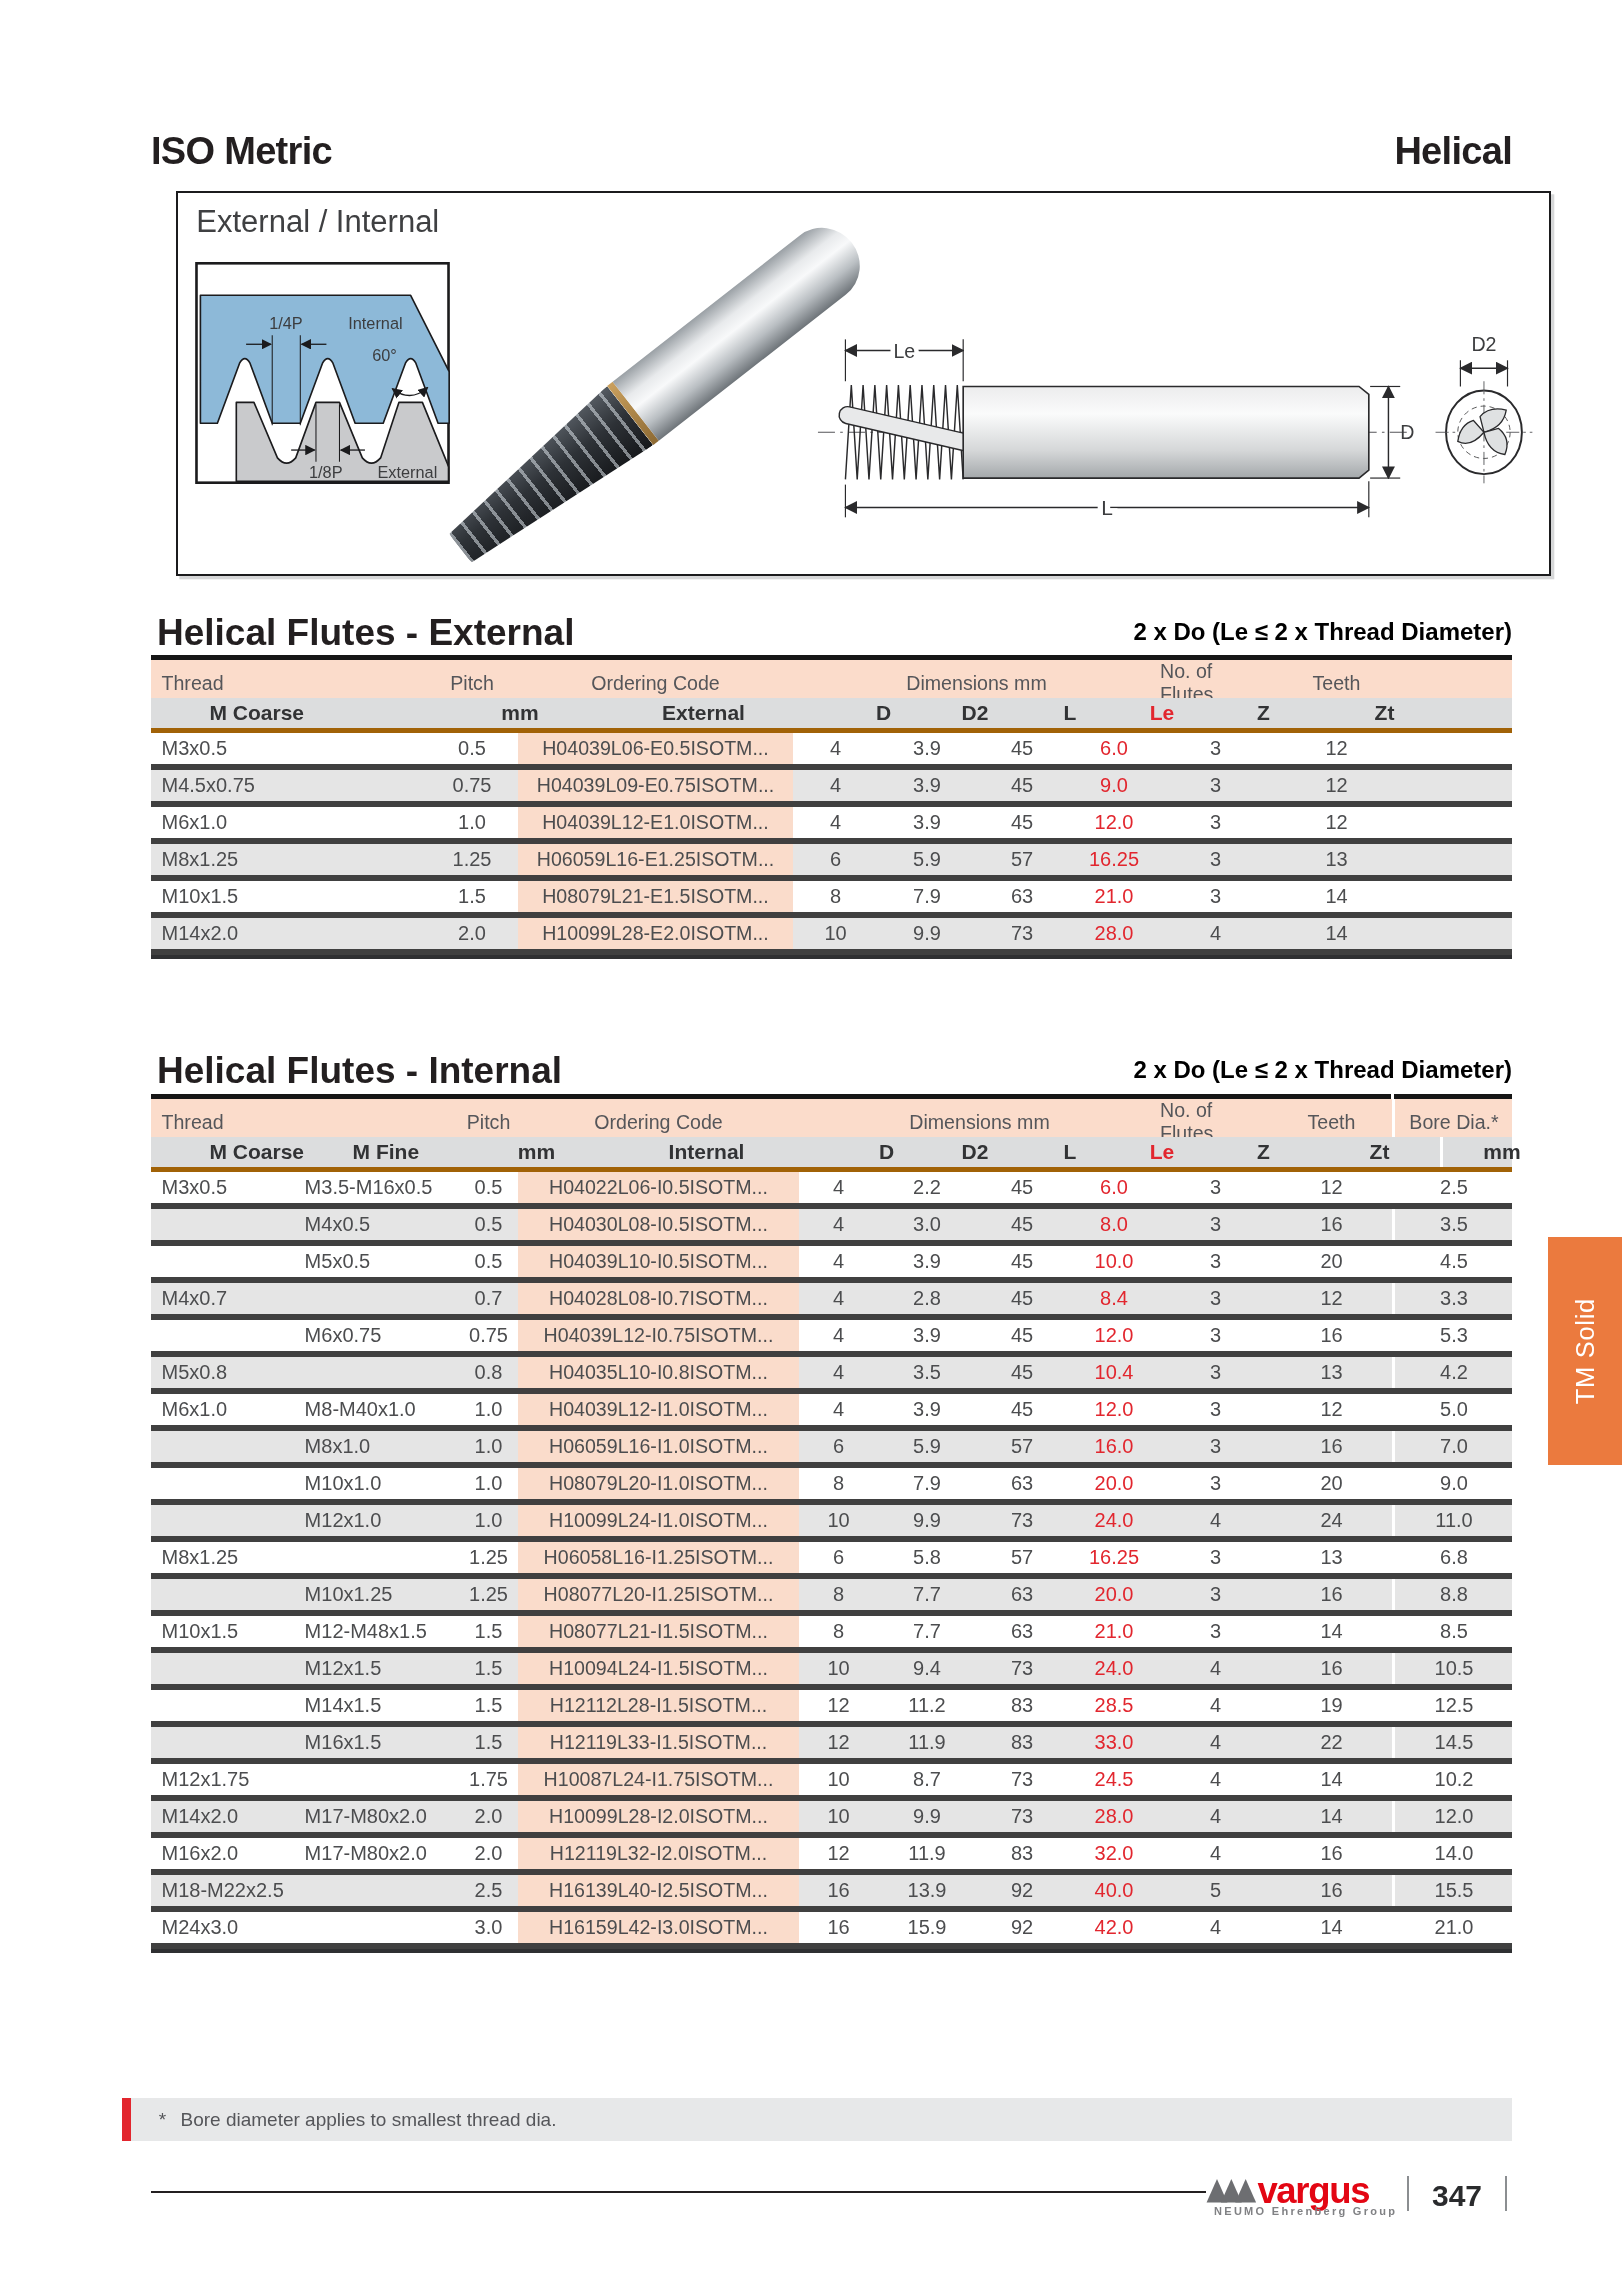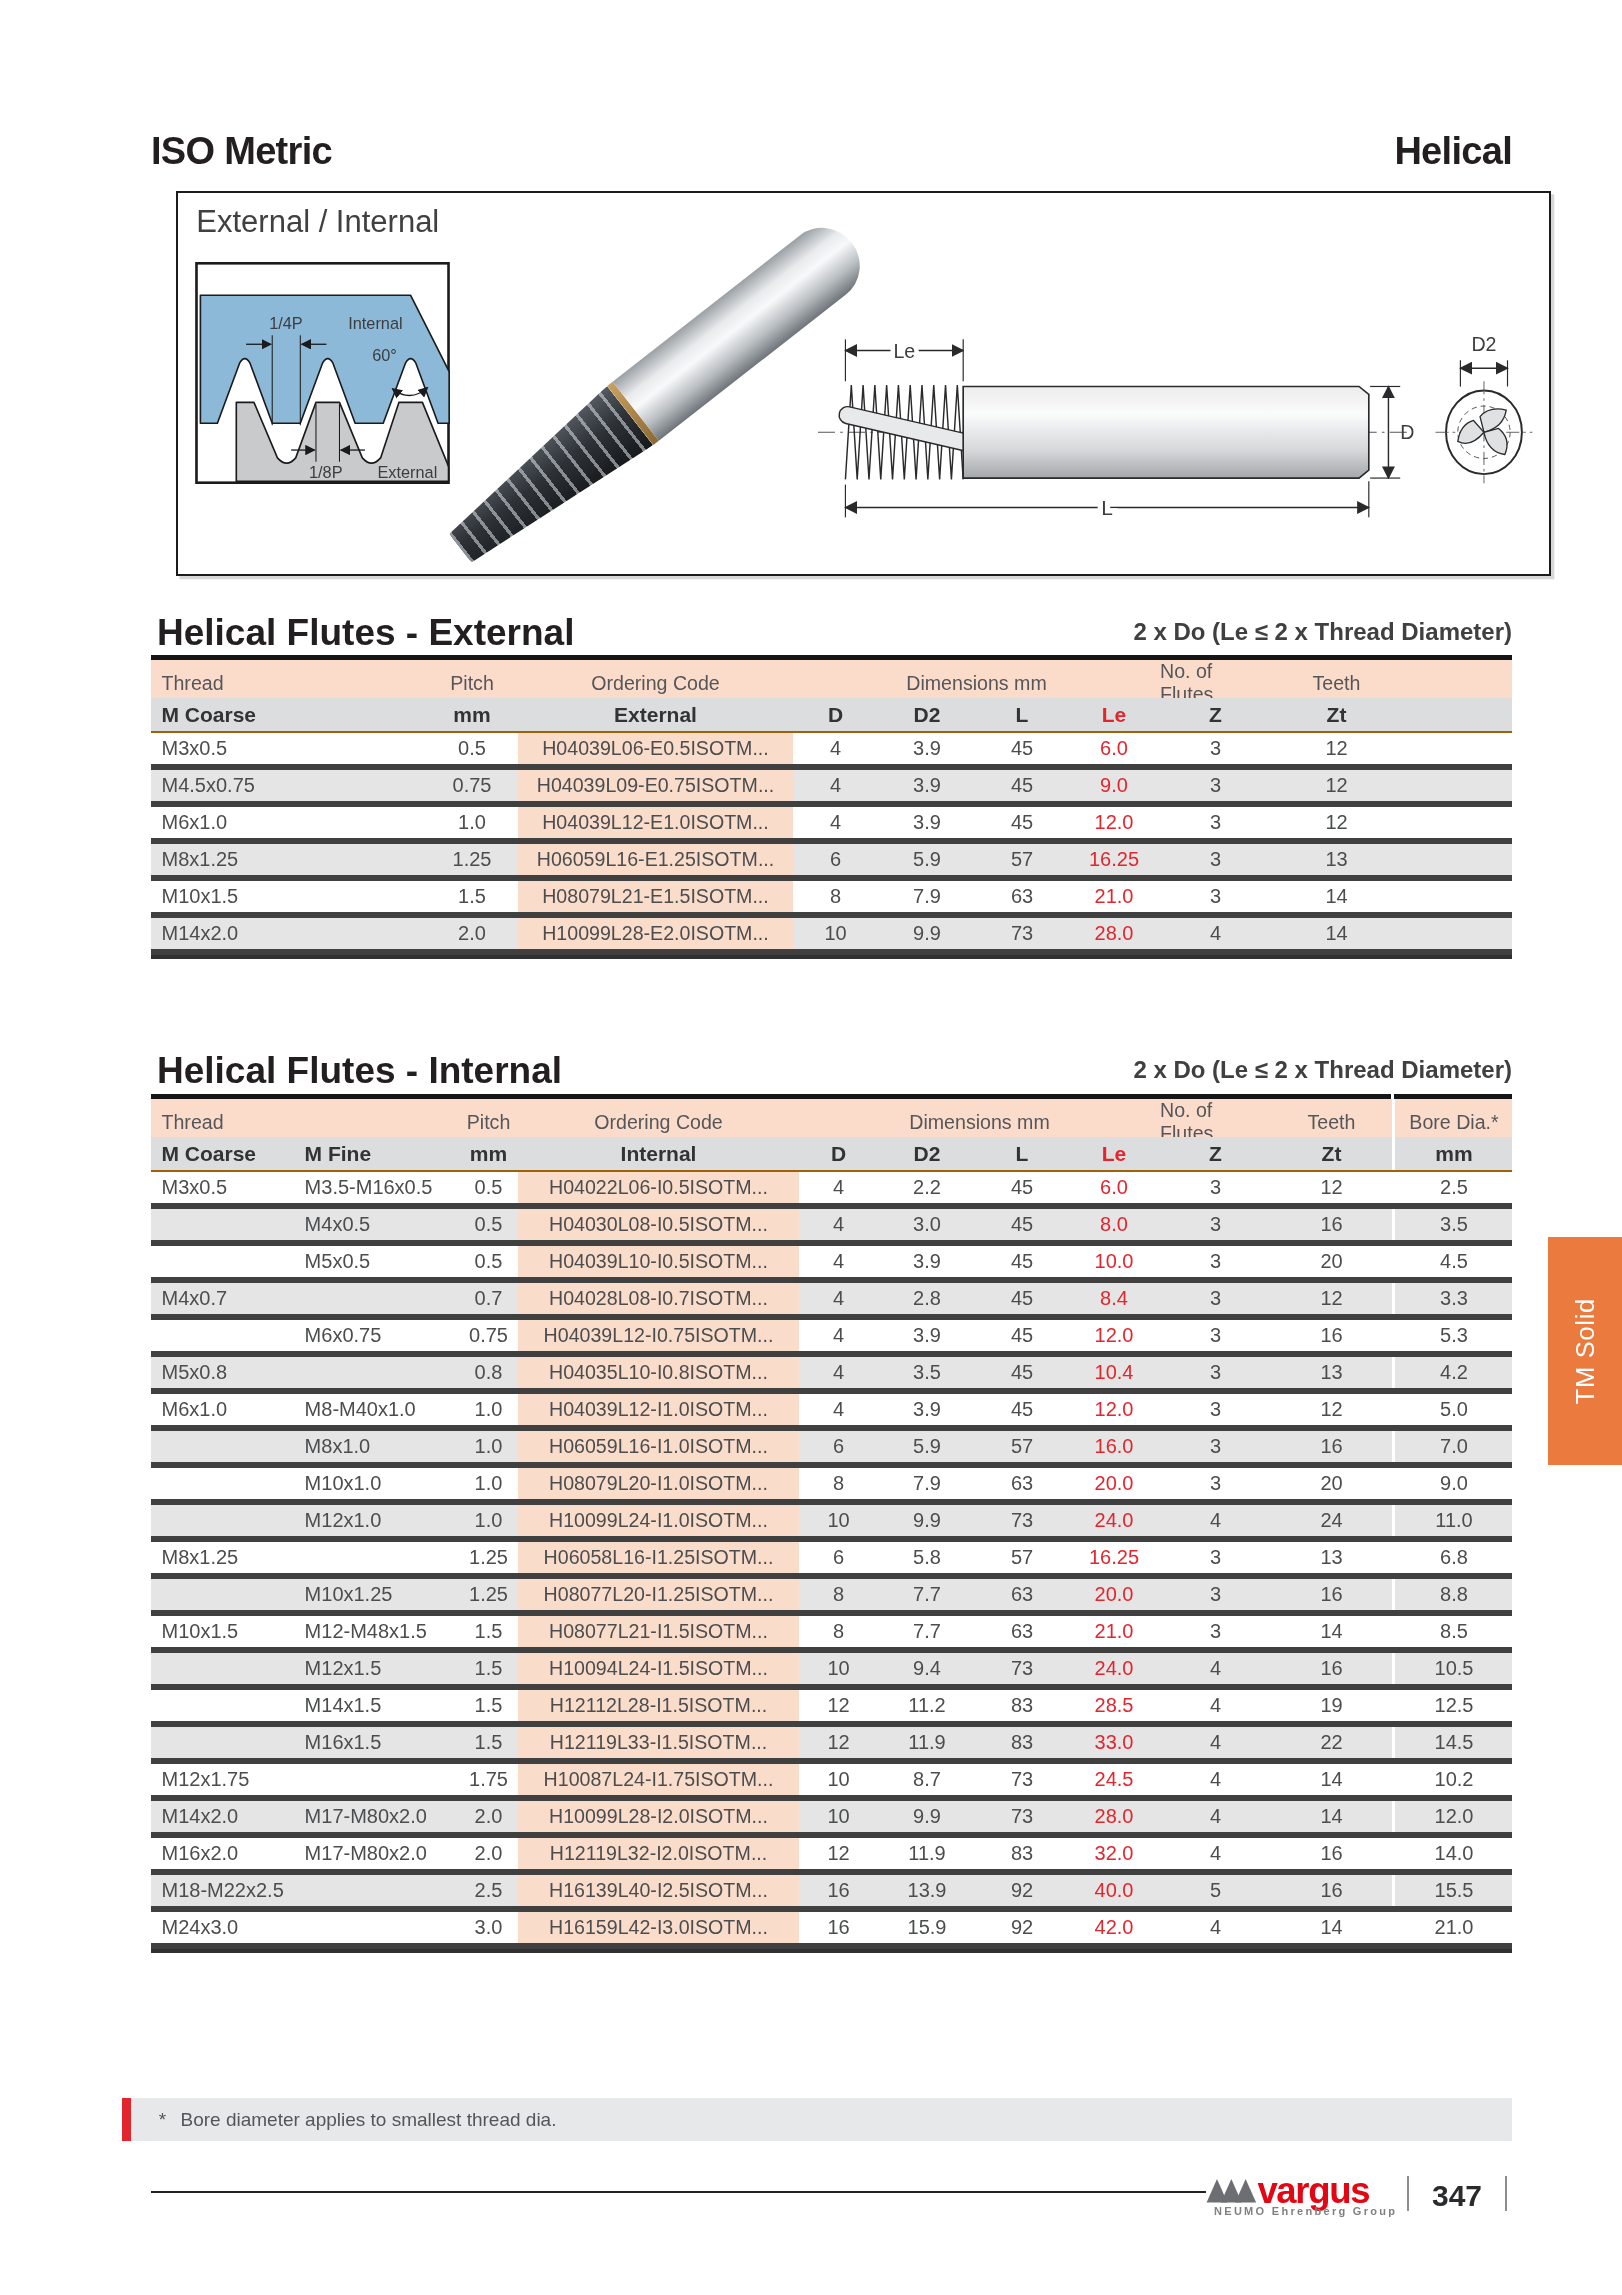--- a/index.html
+++ b/index.html
@@ -22,33 +22,33 @@
   .tool{position:absolute;left:19.6px;top:314px;width:497px;height:75px;display:flex;transform:rotate(-38deg);transform-origin:0 50%;}
   .tool .tip{width:216px;height:100%;align-self:center;background:
       repeating-linear-gradient(90deg, rgba(215,222,228,.55) 0 3.3px, rgba(215,222,228,0) 3.3px 15.7px),
       linear-gradient(to bottom,#555b62,#2e3237 45%,#16181b);
       clip-path:polygon(0 26%,100% 0,100% 100%,0 74%);border-radius:26px 0 0 26px;}
   .tool .ring{width:6.5px;background:linear-gradient(to bottom,#caa05e,#8d6a33);}
   .tool .shank{flex:1;background:linear-gradient(to bottom,#9aa0a5,#e8eaec 28%,#f8f9fa 46%,#b9bec2 74%,#6e7479);border-radius:0 37px 37px 0/0 38px 38px 0;}
 
   
   .sec-title{position:absolute;font-size:37px;font-weight:700;color:#231f20;}
-  .sec-note{position:absolute;font-size:24px;font-weight:700;color:#404040;text-align:right;right:111px;}
+  .sec-note{position:absolute;font-size:24px;font-weight:700;color:#000000;text-align:right;right:111px;}
 
   
   .tbl{position:absolute;left:151px;width:1361px;background:#fff;}
   .row{display:grid;position:relative;}
   .egrid{grid-template-columns:275px 92px 275px 85px 98px 92px 92px 111px 131px 111px;}
   .igrid{grid-template-columns:151px 157px 59px 281px 79px 98px 92px 92px 111px 121px 121px;}
   .c{display:flex;align-items:center;justify-content:center;font-size:20px;color:#4c4d4f;}
   .c.lft{justify-content:flex-start;padding-left:10.5px;}
   .c.lft0{justify-content:flex-start;padding-left:2.6px;}
   .thead1{height:38px;background:#fbdccb;}
   .thead1 .c{font-size:19.6px;color:#55565a;}
-  .thead2{height:35px;background:#dcddde;border-bottom:2px solid #a16207;}
+  .thead2{height:35px;background:#dcddde;border-bottom:5px solid #a16207;padding-left:48px;}
   .thead2 .c{font-size:21px;font-weight:700;color:#323335;}
   .drow{height:37px;border-bottom:6px solid #404040;}
   .drow.stripe{background:#e5e5e5;}
   .drow .code{background:#fadccb;font-size:19.6px;}
   .red{color:#e2262e !important;}
   .bore-div{border-left:3.3px solid #ffffff;}
   .topline{position:absolute;top:-4.6px;height:4.6px;background:#161616;}
   .botline{height:3.9px;background:#2f3032;}
 
   

